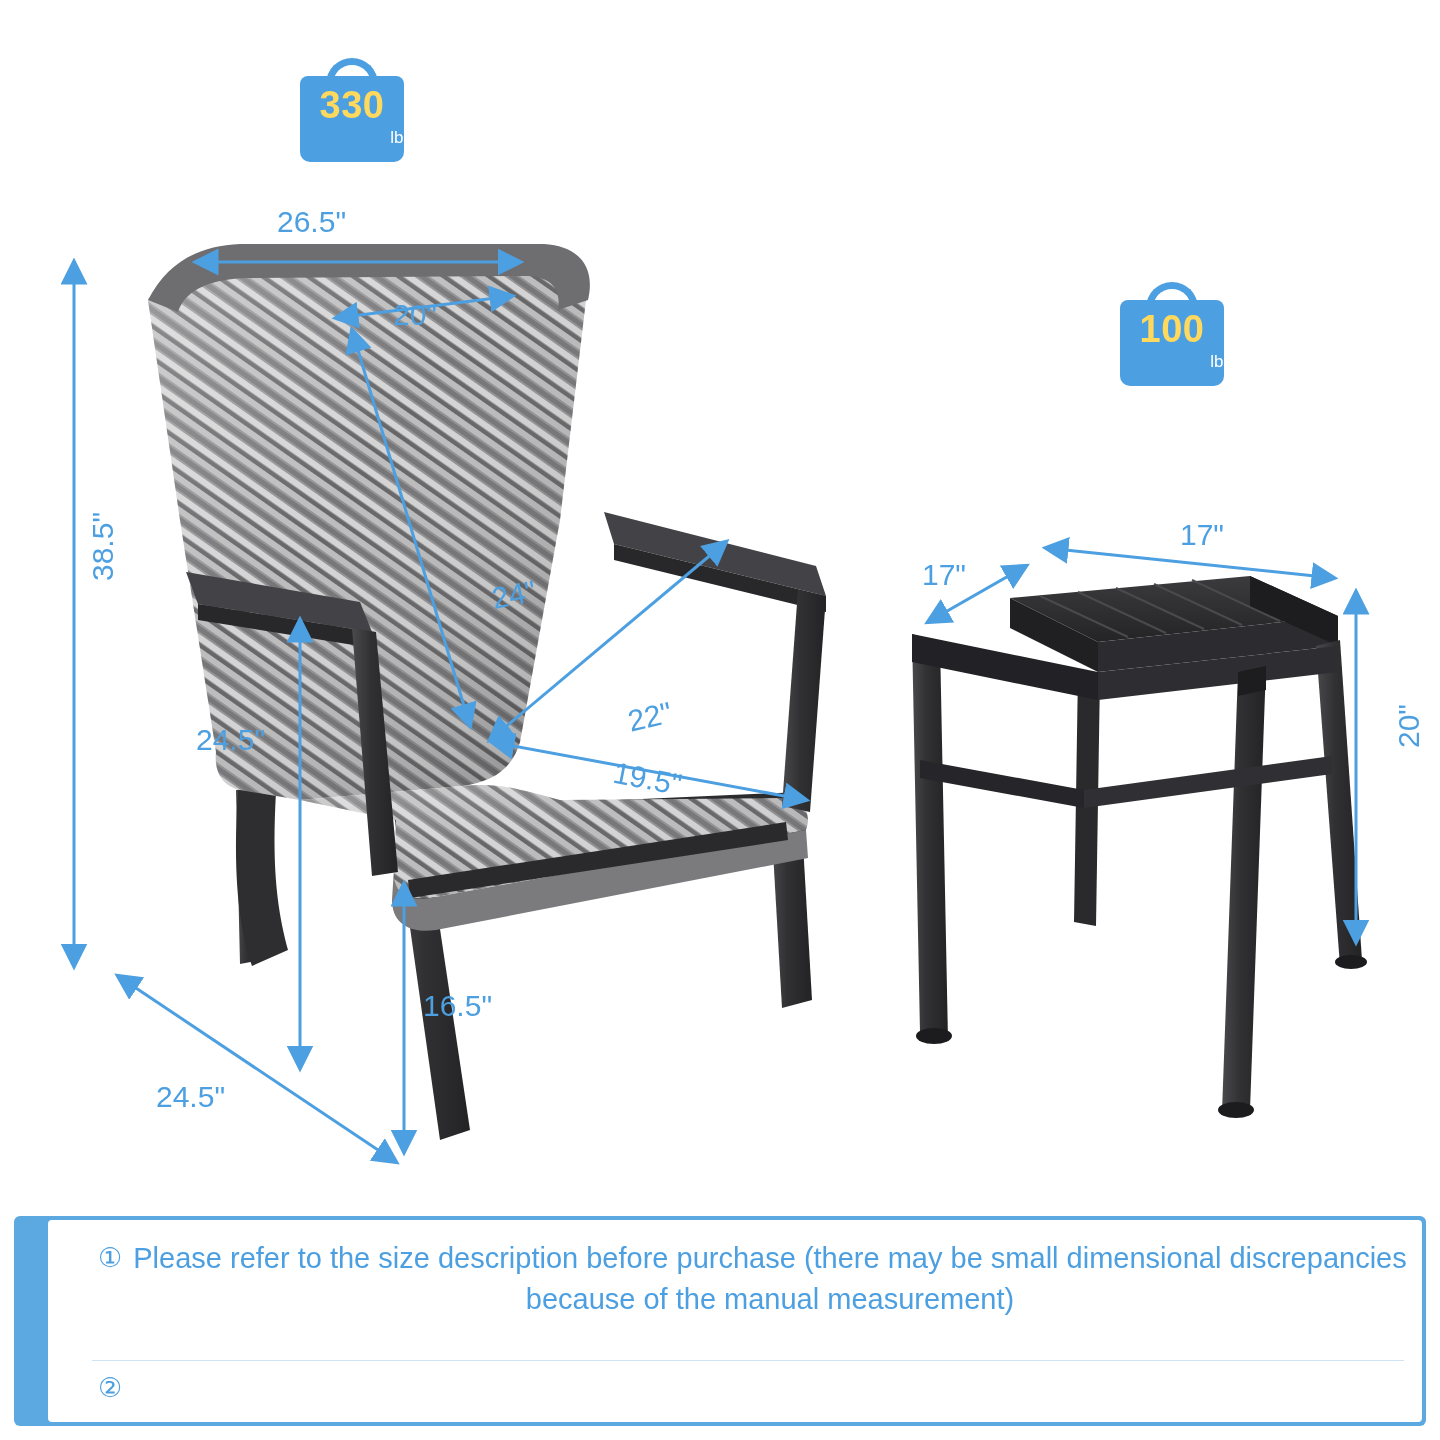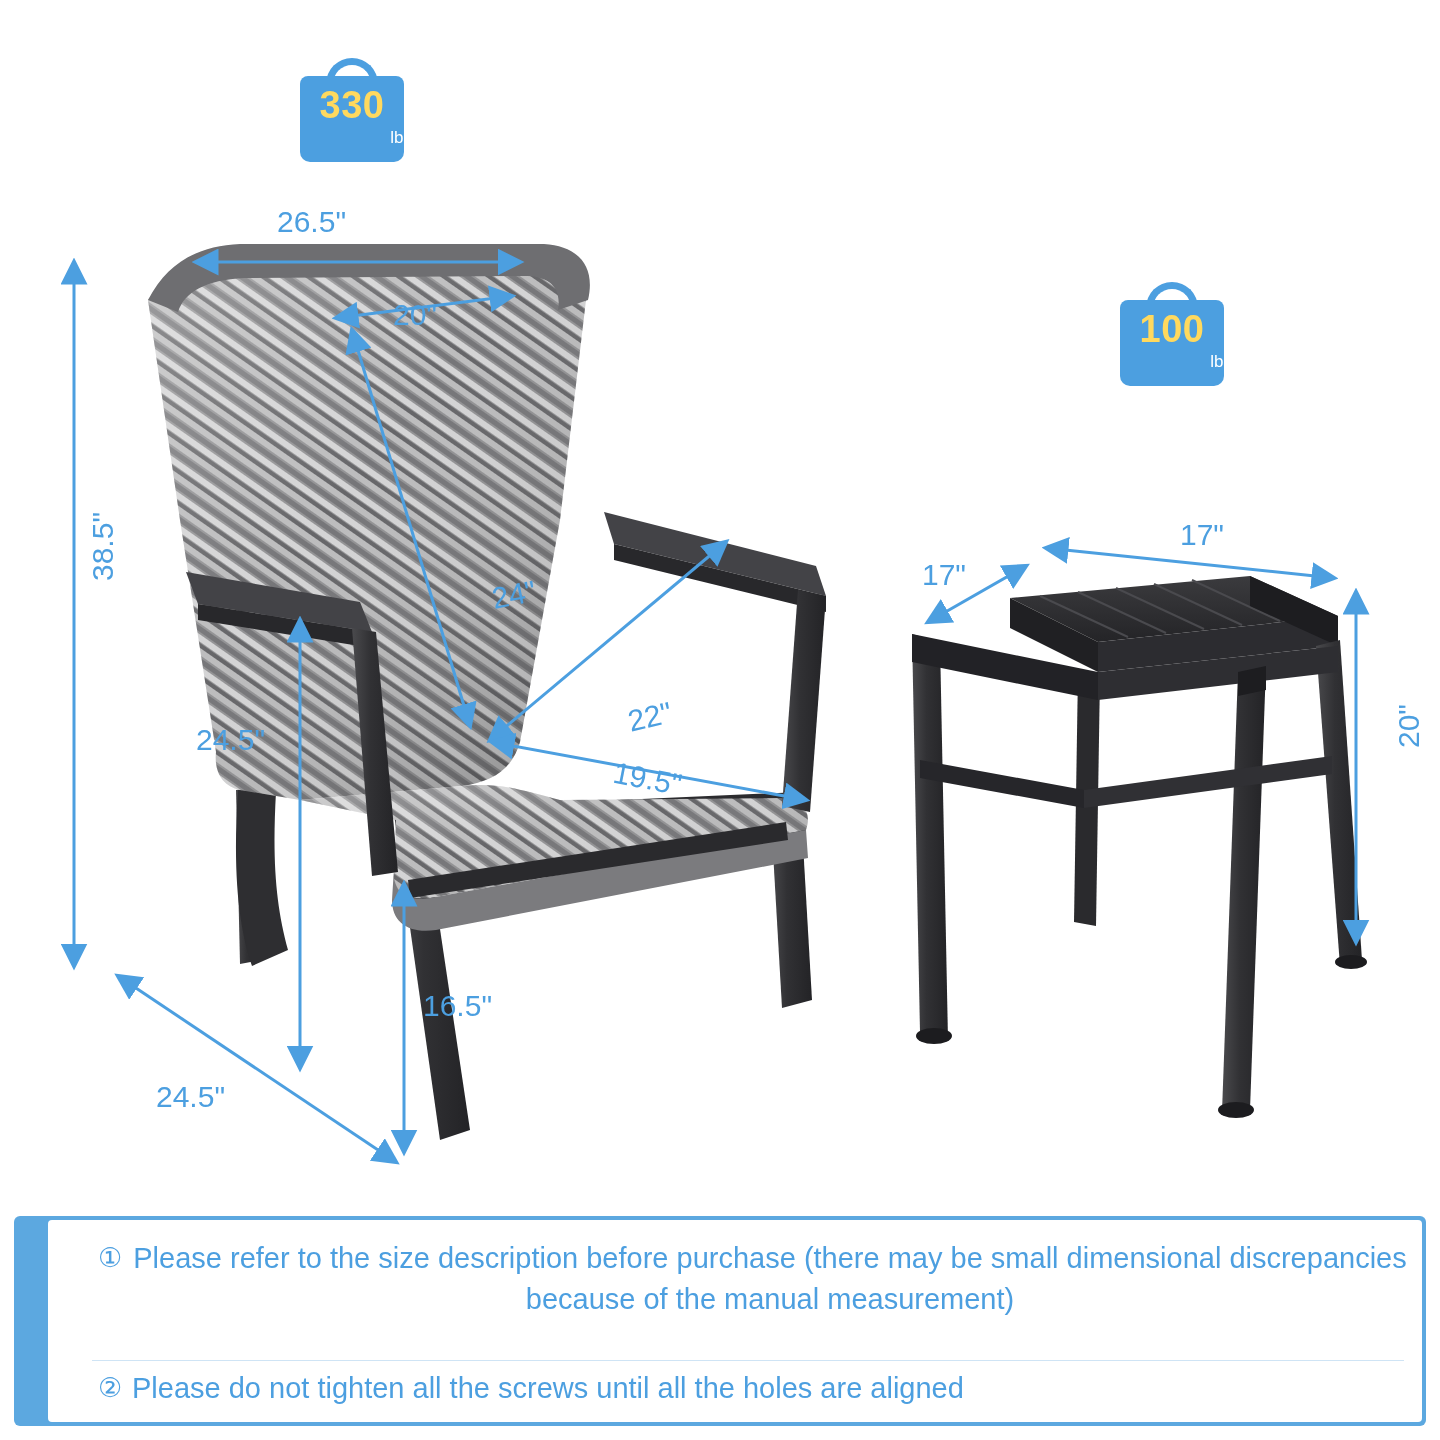--- a/index.html
+++ b/index.html
@@ -352,18 +352,17 @@
     <div class="notes-inner">
       <div class="note-divider"></div>
 
       <div class="note-row" id="note-1">
         <div class="note-num">①</div>
         <div class="note-text">Please refer to the size description before purchase (there may be small dimensional discrepancies because of the manual measurement)</div>
       </div>
 
       <div class="note-row" id="note-2">
         <div class="note-num">②</div>
-        <div class="note-text">Please do not tighten all the screws until all the holes are aligned</div>
       </div>
     </div>
   </div>
 
 </div>
 
 </body></html>

